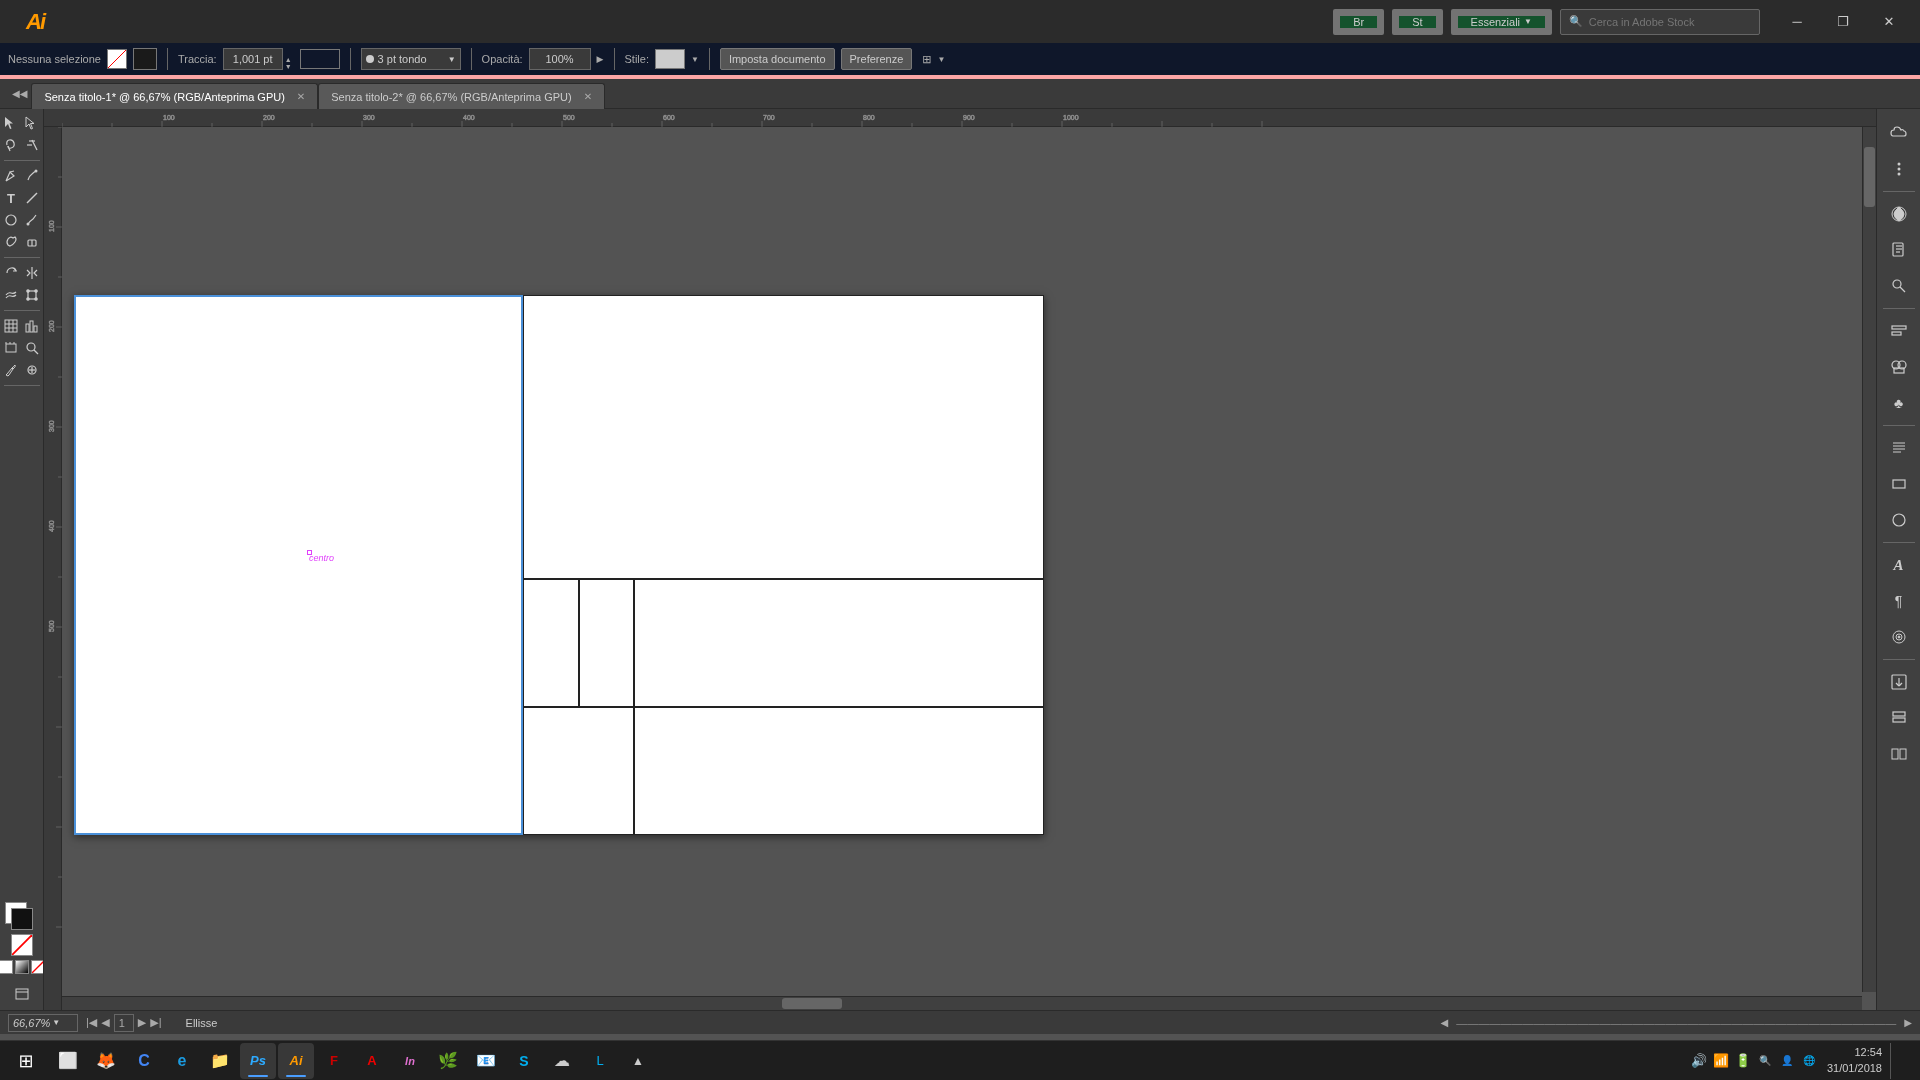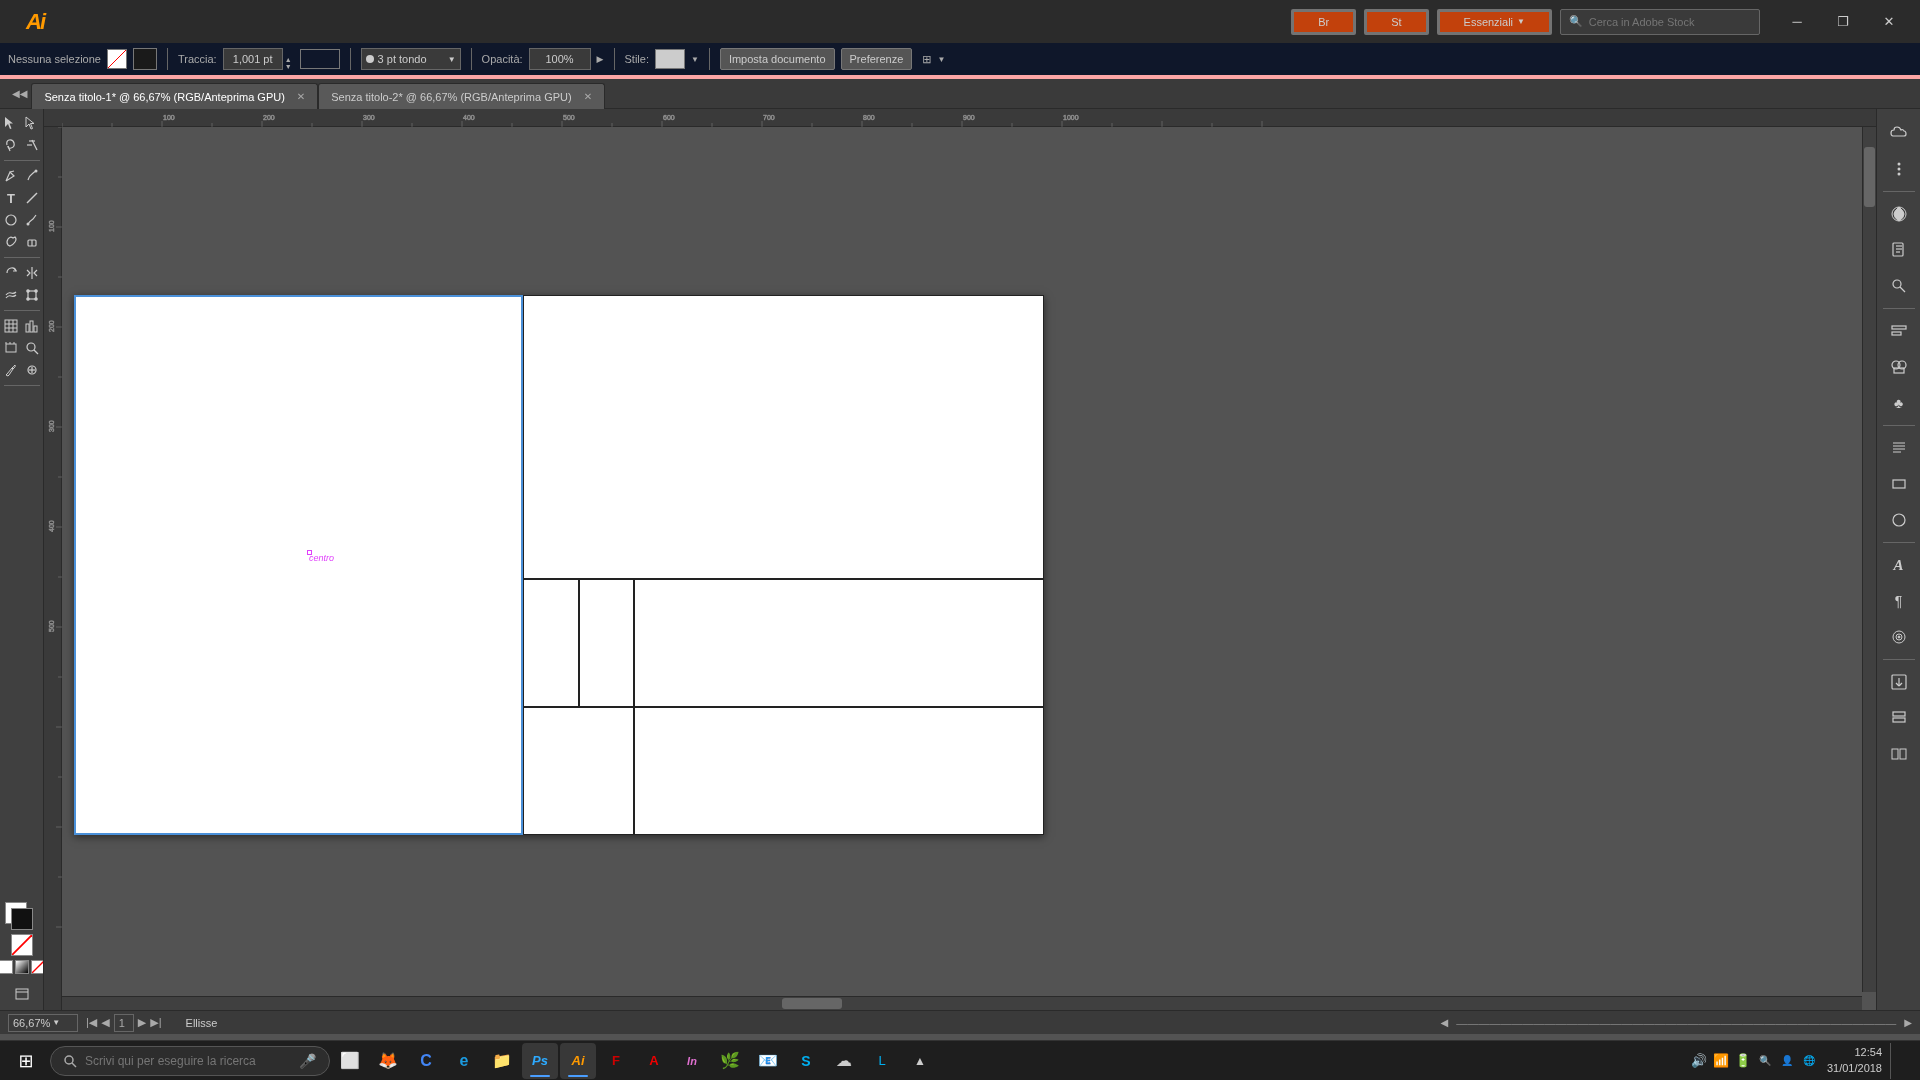--- a/index.html
+++ b/index.html
@@ -26,21 +26,21 @@
       display: flex; align-items: center; gap: 2px; flex: 1;
     }
     .menu-item {
       padding: 4px 8px; cursor: pointer; color: #ccc; font-size: 12px;
       border-radius: 2px;
     }
     .title-right {
       display: flex; align-items: center; gap: 8px; margin-left: auto;
     }
     .bridge-btn, .stock-btn, .cc-btn {
-      height: 26px; padding: 0 24px; background: #c2410c; border: 3px solid #737373;
+      height: 26px; padding: 0 13px; background: #14532d; border: 7px solid #737373;
       color: #ccc; font-size: 11px; cursor: pointer; display: flex; align-items: center; gap: 4px;
       border-radius: 2px;
     }
     .search-box {
       width: 200px; height: 26px; background: #3a3a3a; border: 1px solid #666;
       color: #ccc; padding: 0 8px; font-size: 12px; border-radius: 2px;
       display: flex; align-items: center; gap: 6px;
     }
     .search-box input {
       background: transparent; border: none; outline: none; color: #aaa; font-size: 11px; width: 100%;
@@ -312,21 +312,21 @@
     #statusbar {
       height: 24px;
       background: #3a3a3a;
       border-top: 1px solid #2a2a2a;
       display: flex;
       align-items: center;
       padding: 0 8px;
       gap: 8px;
     }
     .status-zoom {
-      display: flex; align-items: flex-end; gap: 4px;
+      display: flex; align-items: flex-end; gap: 4px; font-style: italic;
     }
     .zoom-dropdown {
       height: 18px; background: #3a3a3a; border: 1px solid #666; color: #ccc;
       font-size: 11px; padding: 0 4px; min-width: 70px; cursor: pointer;
       display: flex; align-items: center; gap: 2px;
     }
     .status-nav {
       display: flex; align-items: center; gap: 4px; color: #aaa; font-size: 11px;
     }
     .nav-btn { cursor: pointer; font-size: 11px; color: #aaa; }
@@ -886,28 +886,20 @@
   <div class="status-tool">Ellisse</div>
   <div class="status-right">
     <span class="status-arrow">◀</span>
     <span style="font-size:11px;color:#888;">————————————————————————————————————————</span>
     <span class="status-arrow">▶</span>
   </div>
 </div>
 
 <div id="taskbar">
   <div class="taskbar-start">⊞</div>
-  <div class="taskbar-search">
-    <svg width="14" height="14" viewBox="0 0 14 14" fill="none" stroke="#aaa" stroke-width="1.5">
-        <circle cx="6" cy="6" r="4"></circle>
-        <line x1="9" y1="9" x2="13" y2="13"></line>
-      </svg>
-    <input type="text" placeholder="Scrivi qui per eseguire la ricerca" style="">
-    <span style="font-size:14px;color:#888;margin-left:auto;">🎤</span>
-  </div>
   <div class="taskbar-app" title="Task View" style="font-size:16px;">⬜</div>
   <div class="taskbar-app" title="Firefox" style="font-size:16px;">🦊</div>
   <div class="taskbar-app" title="Chrome" style="font-size:16px; color:#4285f4; font-weight:bold;">C</div>
   <div class="taskbar-app" title="Internet Explorer" style="font-size:16px; color:#1b9be0; font-weight:bold;">e</div>
   <div class="taskbar-app" title="File Explorer" style="font-size:16px;">📁</div>
   <div class="taskbar-app active" title="Photoshop" style="background:#383838;">
     <span style="color:#2daaff;font-size:13px;font-weight:bold;font-style:italic;">Ps</span>
   </div>
   <div class="taskbar-app active" title="Illustrator" style="background:#383838;">
     <span style="color:#ff9a00;font-size:13px;font-weight:bold;font-style:italic;">Ai</span>

